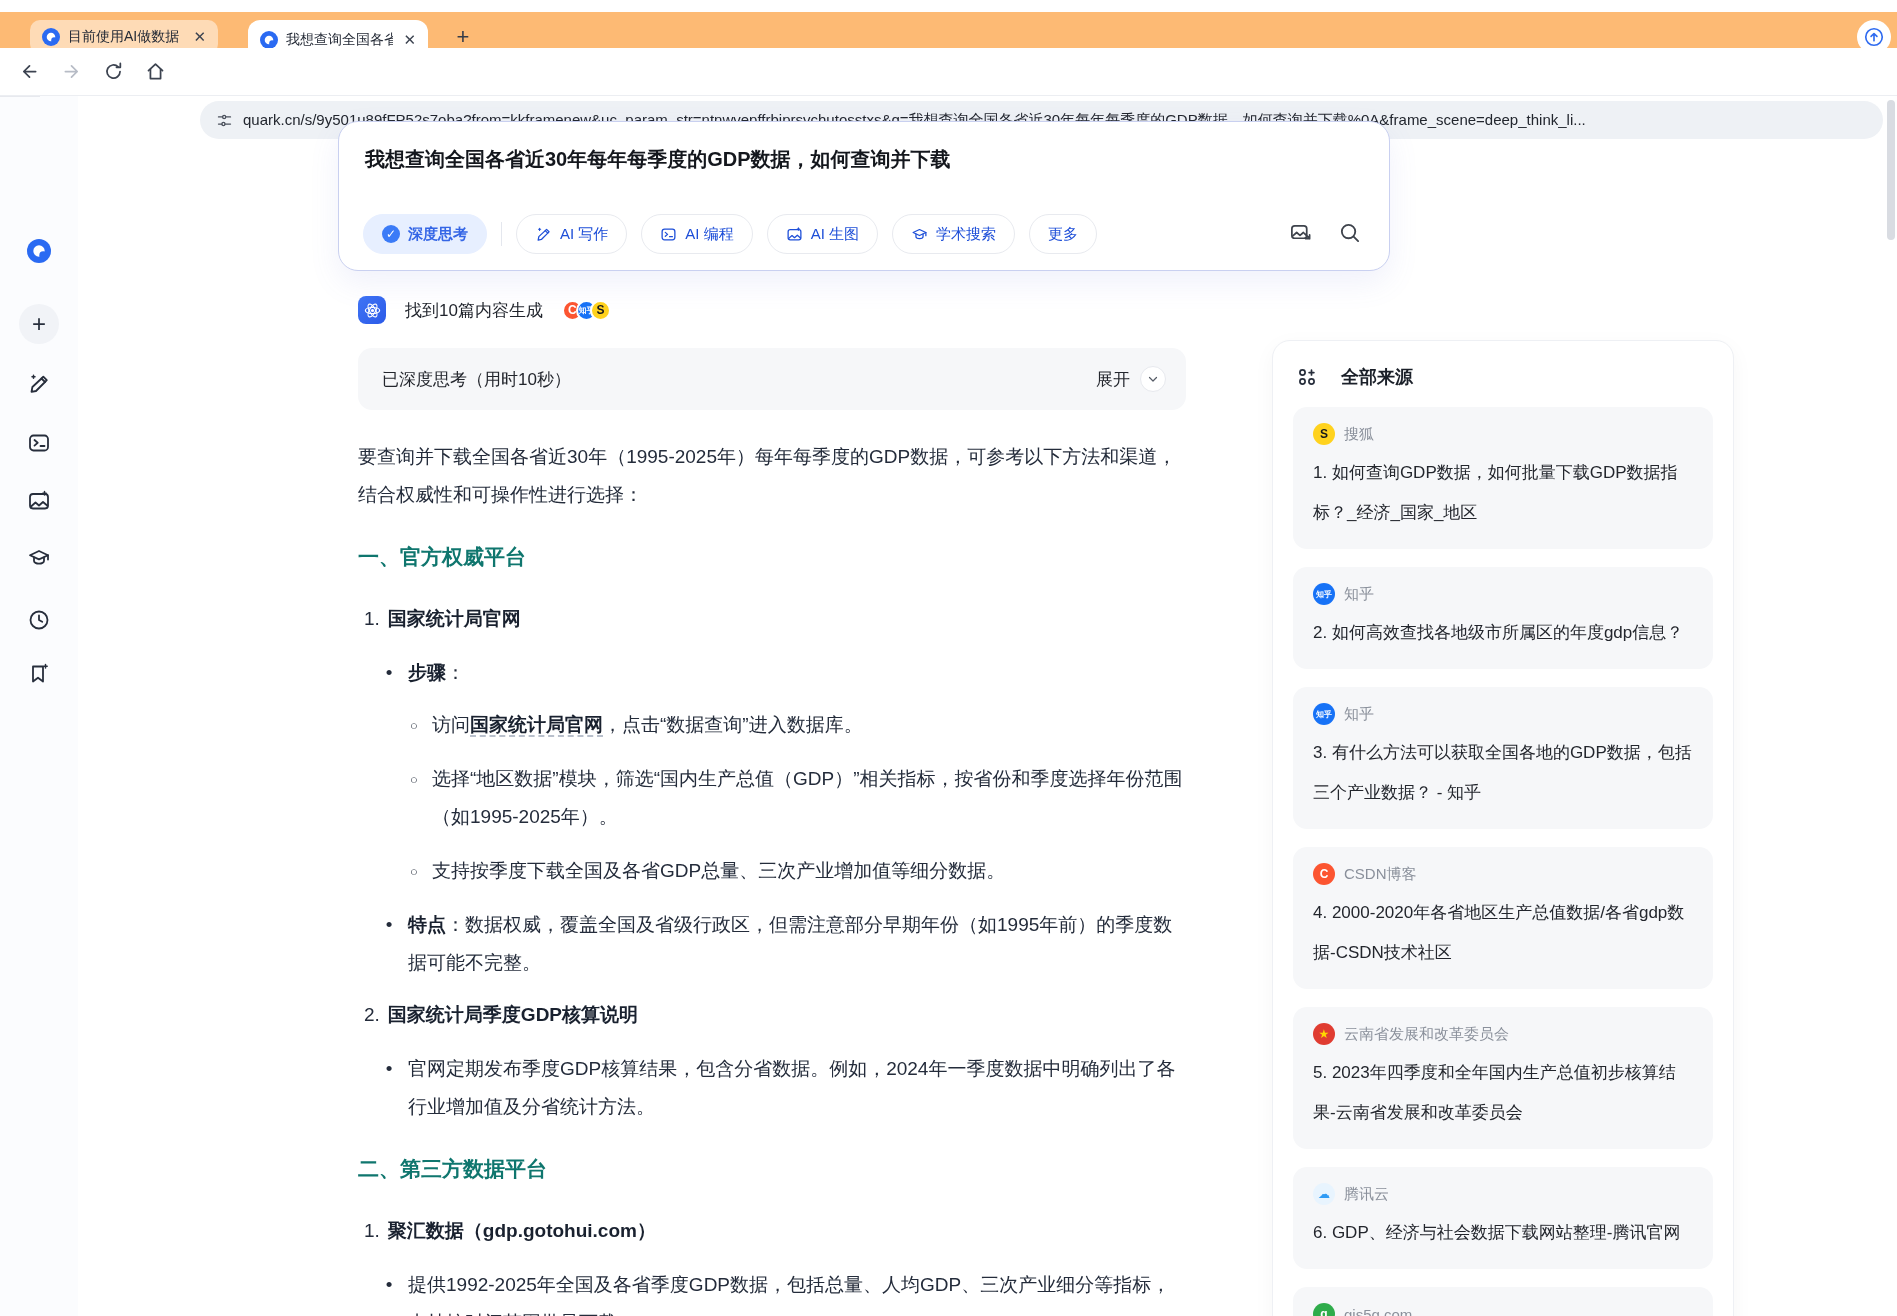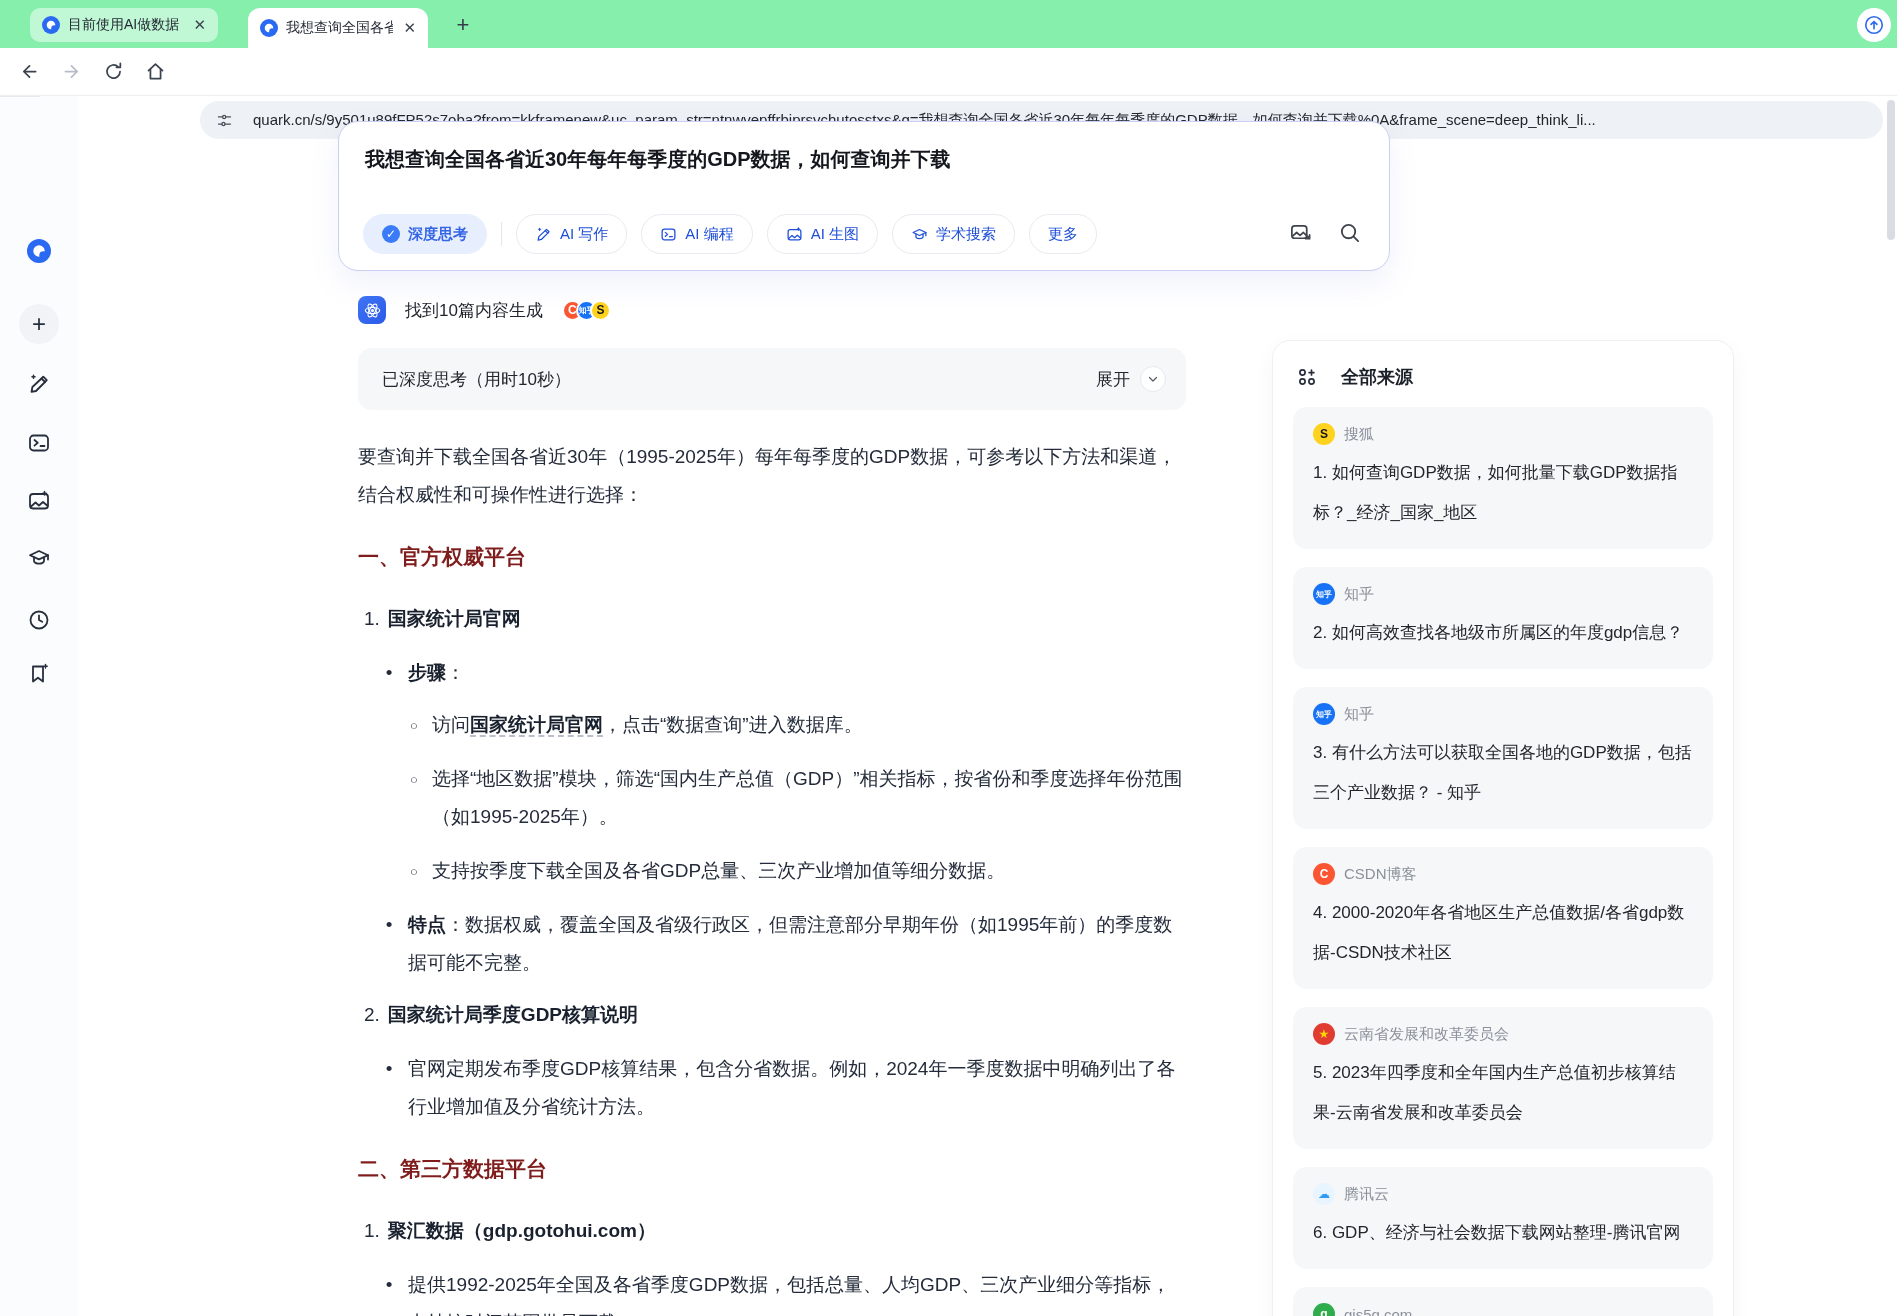--- a/index.html
+++ b/index.html
@@ -1,21 +1,21 @@
 <!DOCTYPE html>
 <html><head>
 <meta charset="utf-8">
 <style>
   * { margin:0; padding:0; box-sizing:border-box; }
   html,body { width:1897px; height:1316px; overflow:hidden; }
   body { font-family:"Liberation Sans","DejaVu Sans",sans-serif; background:#fff; position:relative; }
   .canvas { position:absolute; inset:0; width:1897px; height:1316px; overflow:hidden; }
 
   
-  .tabstrip { position:absolute; left:0; top:0; width:100%; height:48px; background:#86efac; }
+  .tabstrip { position:absolute; left:0; top:12px; width:100%; height:48px; background:#fdba74; }
   .tab { position:absolute; top:8px; height:40px; display:flex; align-items:center; gap:8px;
          padding:0 10px 0 12px; font-size:14px; color:#242a36; cursor:default; }
   .tab.inactive { left:30px; width:188px; background:rgba(255,255,255,.48); border-radius:10px; height:34px; top:8px; }
   .tab.active { left:248px; width:180px; background:#fff; border-radius:12px 12px 0 0; }
   .tab-title { flex:1; white-space:nowrap; overflow:hidden; }
   .tab-close { font-size:15px; color:#3c4350; padding:0 2px; }
   .newtab { position:absolute; left:448px; top:10px; width:30px; height:30px; display:flex; align-items:center;
             justify-content:center; font-size:22px; color:#363c49; }
   .q-logo { width:18px; height:18px; flex:none; }
   .update-btn { position:absolute; right:6px; top:8px; width:34px; height:34px; background:#fff; border-radius:50%;
@@ -23,21 +23,21 @@
 
   
   .toolbar { position:absolute; left:0; top:48px; width:100%; height:48px; background:#fff;
              display:flex; align-items:center; border-bottom:1px solid #eceef2; }
   .nav-ico { width:42px; height:34px; display:flex; align-items:center; justify-content:center; color:#42485299; }
   .nav-ico svg { width:21px; height:21px; }
   .nav-back { color:#3c4350; margin-left:8px; }
   .nav-fwd { color:#b7bcc6; }
   .nav-reload,.nav-home { color:#3c4350; }
   .urlbar { position:absolute; left:200px; top:53px; right:14px; height:38px; background:#eef1f5;
-            border-radius:19px; display:flex; align-items:center; padding:0 16px; gap:20px; }
+            border-radius:19px; display:flex; align-items:center; padding:0 16px; gap:10px; }
   .urlbar svg { width:17px; height:17px; color:#4a505c; flex:none; }
   .url-text { font-size:15px; color:#22262e; white-space:nowrap; overflow:hidden; }
 
   
   .sidebar { position:absolute; left:0; top:96px; width:78px; bottom:0; background:#fbfcfe; }
   .side-item { position:absolute; left:50%; transform:translateX(-50%); display:flex; align-items:center; justify-content:center; }
   .side-item svg { width:24px; height:24px; color:#272e3c; }
   .side-logo { top:135px; width:40px; height:40px; }
   .side-plus { top:208px; width:40px; height:40px; background:#f1f3f7; border-radius:50%; font-size:24px; color:#272e3c; }
   .side-pen { top:276px; } .side-term { top:335px; } .side-img { top:393px; } .side-cap { top:450px; }
@@ -79,21 +79,21 @@
                border-radius:14px; display:flex; align-items:center; padding:0 20px 0 24px; }
   .think-text { font-size:17px; color:#23262d; flex:1; }
   .expand { display:flex; align-items:center; gap:10px; font-size:17px; color:#23262d; }
   .chev-circle { width:26px; height:26px; background:#fff; border:1px solid #e7e9ee; border-radius:50%;
                  display:flex; align-items:center; justify-content:center; color:#555b66; }
   .chev-circle svg { width:12px; height:12px; }
 
   
   .answer { position:absolute; left:358px; top:438px; width:826px; color:#242c3b; font-size:19px; line-height:38px; }
   .answer .para { margin-bottom:26px; }
-  .answer h3 { font-size:21px; line-height:30px; color:#7f1d1d; margin:28px 0 28px 0; font-weight:700; }
+  .answer h3 { font-size:21px; line-height:30px; color:#0f766e; margin:28px 0 28px 0; font-weight:700; }
   .num-item { display:flex; gap:8px; margin:0 0 16px 6px; font-weight:700; color:#19212f; }
   .num-item .num { font-weight:400; color:#242c3b; }
   .bullet { display:flex; gap:12px; margin:0 0 14px 24px; }
   .bullet .mark { flex:none; width:14px; text-align:center; }
   .sub-bullet { display:flex; gap:12px; margin:0 0 16px 50px; }
   .sub-bullet .mark { flex:none; width:12px; text-align:center; font-size:13px; transform:translateY(1px); color:#3a4welcome252; }
   .b { font-weight:700; color:#19212f; }
   .link-bold { font-weight:700; color:#19212f; border-bottom:2px dashed #b9c0cc; cursor:pointer; }
 
   

